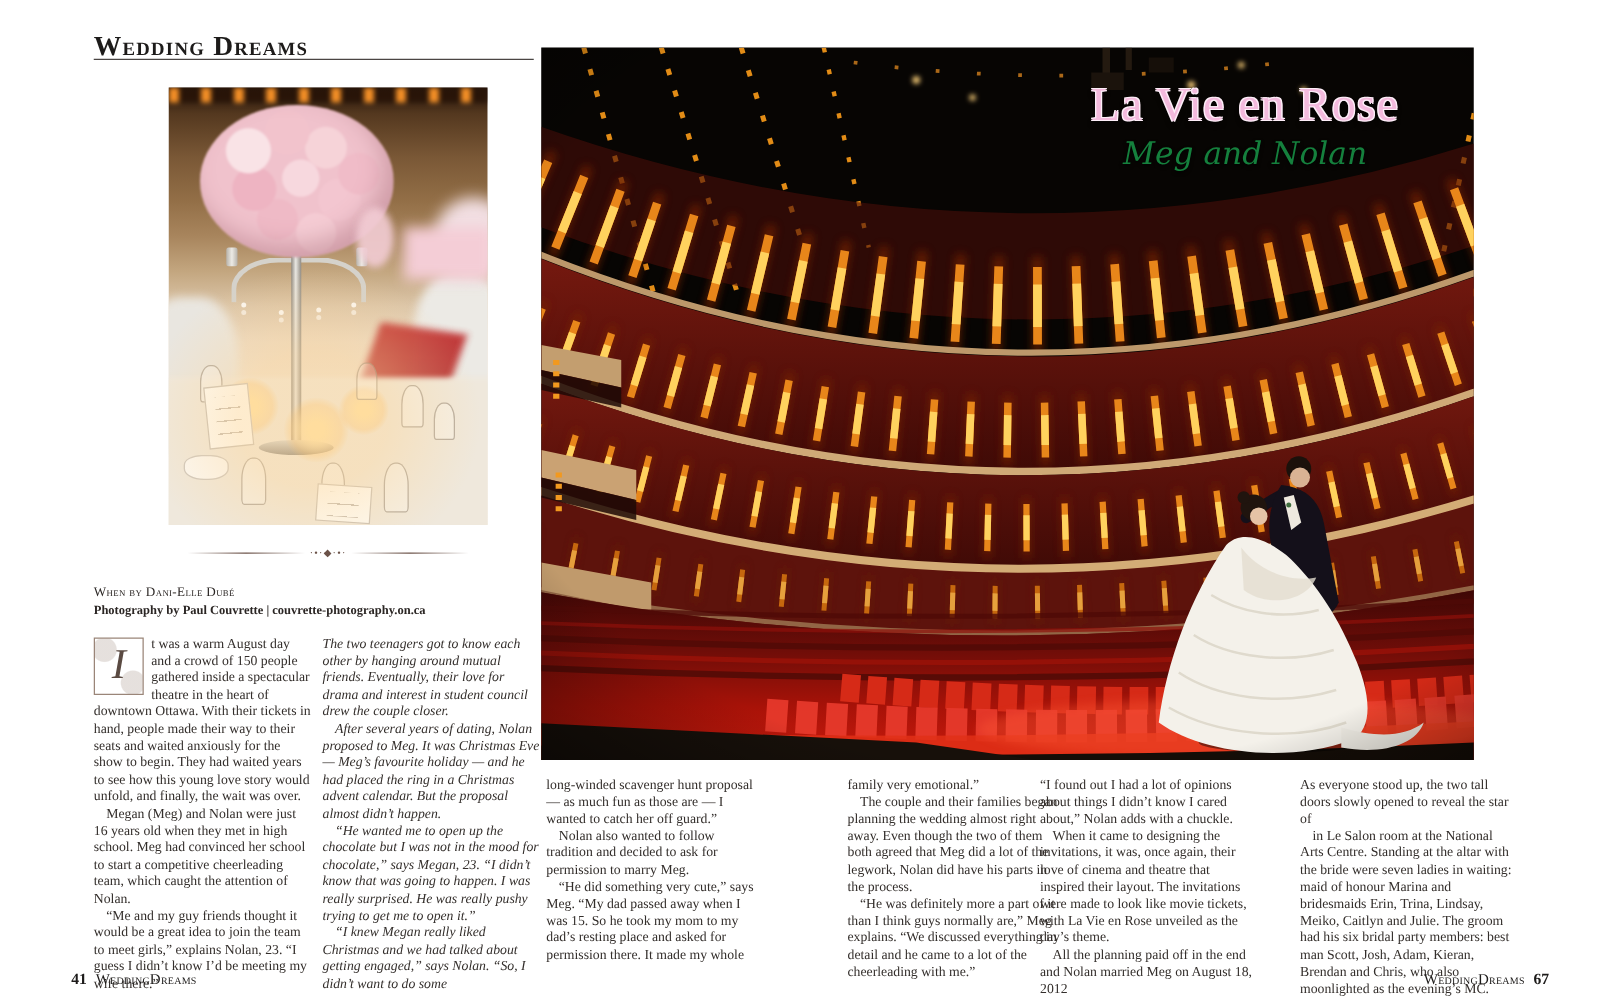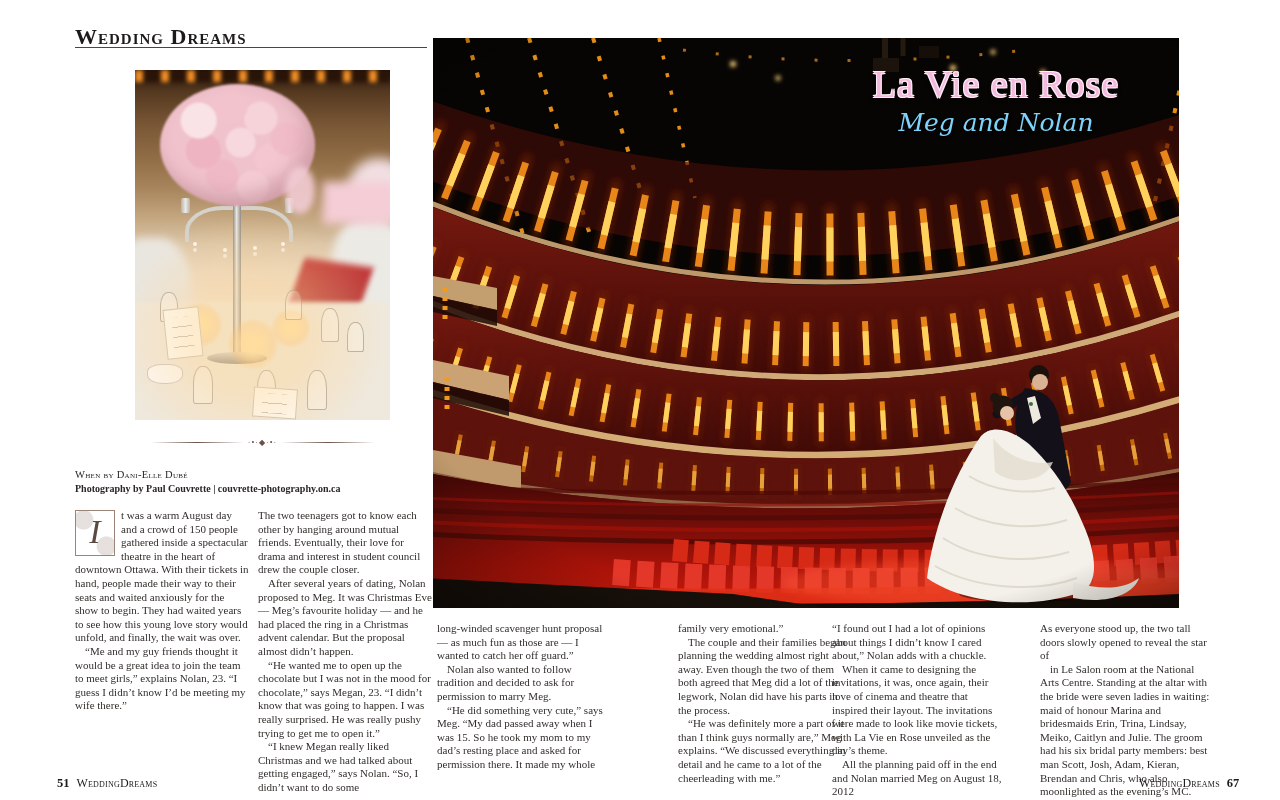--- a/index.html
+++ b/index.html
@@ -72,38 +72,38 @@
   
   .byline{left:75px;top:468px;font-size:10.5px;line-height:13.5px;color:#2b2624;}
   .byline .l1{font-variant:small-caps;letter-spacing:.3px;}
   .byline .l2{font-weight:bold;font-size:10px;}
 
   
   .col{position:absolute;width:174px;font-size:11px;line-height:13.6px;text-align:left;color:#332e2b;}
   .col p{margin:0;}
   .col p + p{text-indent:10px;}
   .c1{left:75px;top:509px;}
-  .c2{left:258px;top:509px;}
+  .c2{left:258px;top:509px;font-style:italic;}
   .c3{left:437px;top:622px;}
   .c4{left:678px;top:622px;}
   .c5{left:832px;top:622px;}
   .c6{left:1040px;top:622px;}
   .dropcap{float:left;width:40px;height:46px;margin:1px 6px 0 0;
     border:1px double #9a8578;box-sizing:border-box;text-align:center;
     font-size:34px;line-height:42px;font-style:italic;color:#5a4a42;
     background:radial-gradient(circle at 20% 20%,rgba(154,133,120,.25) 0 20%,rgba(0,0,0,0) 22%),
                radial-gradient(circle at 80% 80%,rgba(154,133,120,.25) 0 20%,rgba(0,0,0,0) 22%);}
 
   
   .photo-main{left:433px;top:38px;width:746px;height:570px;overflow:hidden;background:#070503;}
   .photo-main svg{display:block;}
   .feature-title{position:absolute;right:18px;top:24px;width:330px;text-align:center;}
   .feature-title .t1{font-size:38px;letter-spacing:1px;color:#f3badd;
     text-shadow:-1px -1px 0 #fdeef8,1px -1px 0 #fdeef8,-1px 1px 0 #fdeef8,1px 1px 0 #fdeef8,0 3px 4px rgba(0,0,0,.65);}
-  .feature-title .t2{font-family:"DejaVu Serif", serif;font-style:italic;font-size:25px;color:#7dd3fc;
+  .feature-title .t2{font-family:"DejaVu Serif", serif;font-style:italic;font-size:25px;color:#15803d;
     margin-top:2px;text-shadow:0 2px 3px rgba(0,0,0,.8);}
 
   
   .footer{font-size:12px;color:#1d1b1a;}
   .footer .num{font-weight:bold;font-size:12.5px;}
   .footer .mag{font-variant:small-caps;letter-spacing:.2px;margin:14px 4px;}
   .f-left{left:57px;top:776px;}
   .f-right{left:1135px;top:776px;}
 </style>
 </head>
@@ -154,20 +154,21 @@
   <span class="dline"></span>
 </div>
 
 <div class="abs byline">
   <div class="l1">When by Dani-Elle Dubé</div>
   <div class="l2">Photography by Paul Couvrette | couvrette-photography.on.ca</div>
 </div>
 
 <div class="col c1">
   <p><span class="dropcap">I</span><span>t was a warm August day and a crowd of 150 people gathered inside a spectacular theatre in the heart of downtown Ottawa. With their tickets in hand, people made their way to their seats and waited anxiously for the show to begin. They had waited years to see how this young love story would unfold, and finally, the wait was over.</span></p>
+  <p>Megan (Meg) and Nolan were just 16 years old when they met in high school. Meg had convinced her school to start a competitive cheerleading team, which caught the attention of Nolan.</p>
   <p>“Me and my guy friends thought it would be a great idea to join the team to meet girls,” explains Nolan, 23. “I guess I didn’t know I’d be meeting my wife there.”</p>
 </div>
 <div class="col c2">
   <p>The two teenagers got to know each other by hanging around mutual friends. Eventually, their love for drama and interest in student council drew the couple closer.</p>
   <p>After several years of dating, Nolan proposed to Meg. It was Christmas Eve — Meg’s favourite holiday — and he had placed the ring in a Christmas advent calendar. But the proposal almost didn’t happen.</p>
   <p>“He wanted me to open up the chocolate but I was not in the mood for chocolate,” says Megan, 23. “I didn’t know that was going to happen. I was really surprised. He was really pushy trying to get me to open it.”</p>
   <p>“I knew Megan really liked Christmas and we had talked about getting engaged,” says Nolan. “So, I didn’t want to do some</p>
 </div>
 
 <div class="abs photo-main">
@@ -330,19 +331,19 @@
   <p>“I found out I had a lot of opinions about things I didn’t know I cared about,” Nolan adds with a chuckle.</p>
   <p>When it came to designing the invitations, it was, once again, their love of cinema and theatre that inspired their layout. The invitations were made to look like movie tickets, with La Vie en Rose unveiled as the day’s theme.</p>
   <p>All the planning paid off in the end and Nolan married Meg on August 18, 2012</p>
 </div>
 <div class="col c6">
   <p>As everyone stood up, the two tall doors slowly opened to reveal the star of</p>
   <p>in Le Salon room at the National Arts Centre. Standing at the altar with the bride were seven ladies in waiting: maid of honour Marina and bridesmaids Erin, Trina, Lindsay, Meiko, Caitlyn and Julie. The groom had his six bridal party members: best man Scott, Josh, Adam, Kieran, Brendan and Chris, who also moonlighted as the evening’s MC.</p>
 </div>
 
 <div class="abs footer f-left">
-  <span class="num">51</span>
+  <span class="num">41</span>
   <span class="mag">WeddingDreams</span>
 </div>
 <div class="abs footer f-right">
   <span class="mag">WeddingDreams</span>
   <span class="num">67</span>
 </div>
 
 </body></html>

